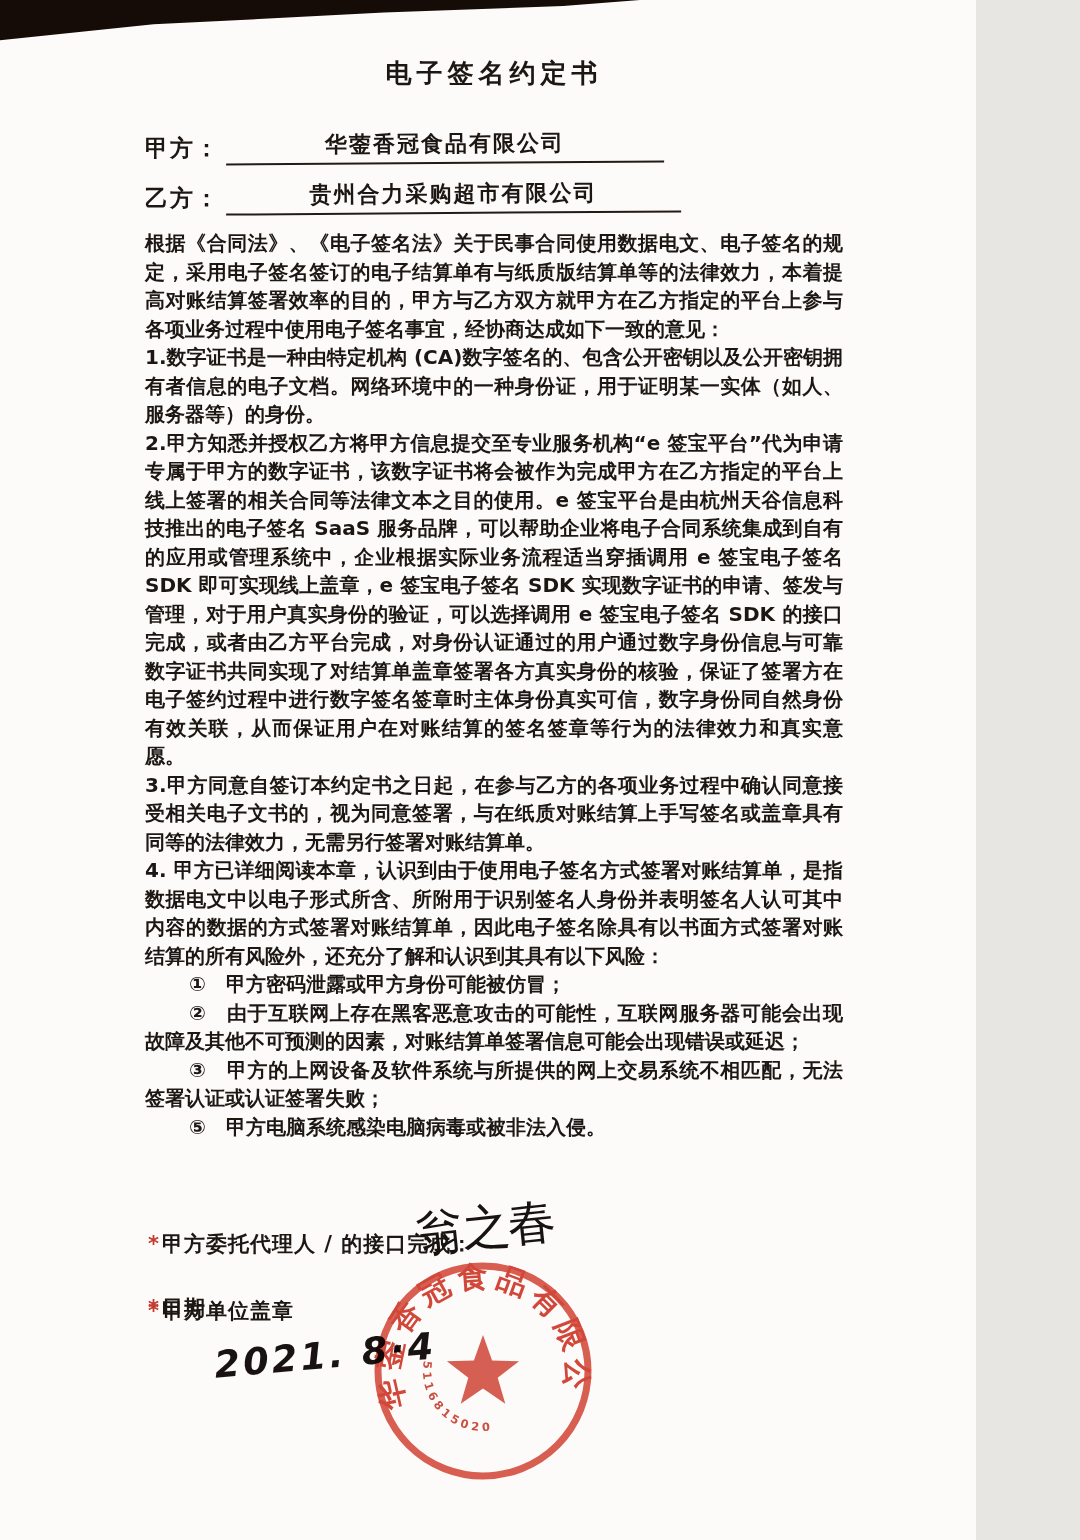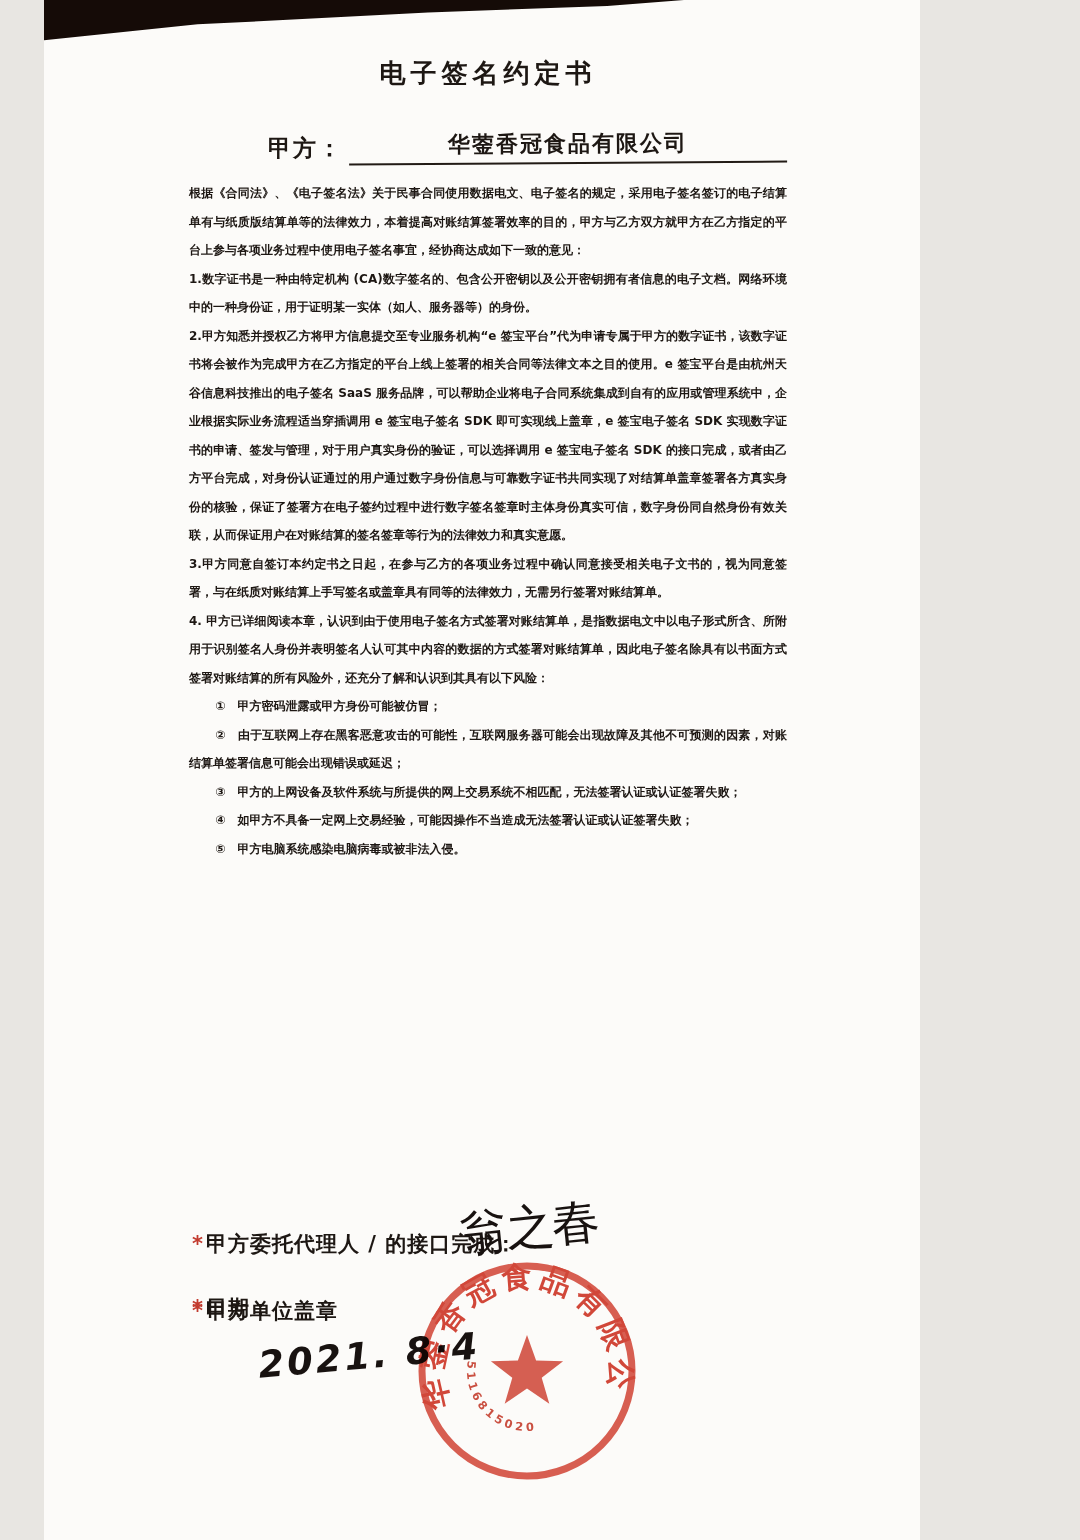--- a/index.html
+++ b/index.html
@@ -4,24 +4,23 @@
 <style>
   html,body{margin:0;padding:0;}
   body{
     width:1080px;height:1540px;
     background:#e8e6e2;
     font-family:"DejaVu Sans",sans-serif;
     color:#1d1713;
   }
   .sheet{
     position:relative;
-    width:876px;height:1540px;
+    width:976px;height:1540px;
     background:#fcfbf9;
     overflow:hidden;
-    margin-left:44px;
   }
   
   .scan-edge{
     position:absolute;top:0;left:0;
     width:640px;height:42px;
     background:#150b07;
     clip-path:polygon(0 0,100% 0,88% 14%,60% 30%,24% 58%,0 96%);
   }
   .content{
     position:absolute;left:145px;right:133px;top:0;
@@ -30,38 +29,37 @@
     margin-top:56px;
     text-align:center;
     font-size:26px;
     font-weight:bold;
     letter-spacing:5px;
   }
   .party-block{margin-top:38px;}
   .party-row{
     display:flex;align-items:flex-end;
     margin-bottom:15px;
-    justify-content:flex-end;
   }
   .party-label{
     font-size:23px;font-weight:bold;letter-spacing:2px;
     white-space:nowrap;padding-right:6px;
   }
   .party-value{
     border-bottom:2.5px solid #221b16;
     text-align:center;
     font-size:22px;font-weight:bold;letter-spacing:2px;
     padding-bottom:3px;
     transform:rotate(-0.4deg);
   }
   .party-value.a{width:438px;}
   .party-value.b{width:455px;}
   .body-text{
     margin-top:8px;
-    font-size:12px;
+    font-size:20px;
     line-height:28.5px;
     text-align:justify;
     font-weight:600;
   }
   .body-text p{margin:0;}
   .indent{text-indent:2.2em;}
   .footer-item{
     position:absolute;
     font-size:21px;font-weight:bold;letter-spacing:1px;
     white-space:nowrap;
@@ -99,32 +97,35 @@
 
   <div class="content">
 
     <div class="doc-title">电子签名约定书</div>
 
     <div class="party-block">
       <div class="party-row">
         <span class="party-label">甲方：</span>
         <span class="party-value a">华蓥香冠食品有限公司</span>
       </div>
+      <div class="party-row">
+        <span class="party-label">乙方：</span>
+        <span class="party-value b">贵州合力采购超市有限公司</span>
+      </div>
     </div>
 
     <div class="body-text">
       <p>根据《合同法》、《电子签名法》关于民事合同使用数据电文、电子签名的规定，采用电子签名签订的电子结算单有与纸质版结算单等的法律效力，本着提高对账结算签署效率的目的，甲方与乙方双方就甲方在乙方指定的平台上参与各项业务过程中使用电子签名事宜，经协商达成如下一致的意见：</p>
       <p>1.数字证书是一种由特定机构 (CA)数字签名的、包含公开密钥以及公开密钥拥有者信息的电子文档。网络环境中的一种身份证，用于证明某一实体（如人、服务器等）的身份。</p>
       <p>2.甲方知悉并授权乙方将甲方信息提交至专业服务机构“e 签宝平台”代为申请专属于甲方的数字证书，该数字证书将会被作为完成甲方在乙方指定的平台上线上签署的相关合同等法律文本之目的使用。e 签宝平台是由杭州天谷信息科技推出的电子签名 SaaS 服务品牌，可以帮助企业将电子合同系统集成到自有的应用或管理系统中，企业根据实际业务流程适当穿插调用 e 签宝电子签名 SDK 即可实现线上盖章，e 签宝电子签名 SDK 实现数字证书的申请、签发与管理，对于用户真实身份的验证，可以选择调用 e 签宝电子签名 SDK 的接口完成，或者由乙方平台完成，对身份认证通过的用户通过数字身份信息与可靠数字证书共同实现了对结算单盖章签署各方真实身份的核验，保证了签署方在电子签约过程中进行数字签名签章时主体身份真实可信，数字身份同自然身份有效关联，从而保证用户在对账结算的签名签章等行为的法律效力和真实意愿。</p>
       <p>3.甲方同意自签订本约定书之日起，在参与乙方的各项业务过程中确认同意接受相关电子文书的，视为同意签署，与在纸质对账结算上手写签名或盖章具有同等的法律效力，无需另行签署对账结算单。</p>
       <p>4. 甲方已详细阅读本章，认识到由于使用电子签名方式签署对账结算单，是指数据电文中以电子形式所含、所附用于识别签名人身份并表明签名人认可其中内容的数据的方式签署对账结算单，因此电子签名除具有以书面方式签署对账结算的所有风险外，还充分了解和认识到其具有以下风险：</p>
       <p class="indent">①　甲方密码泄露或甲方身份可能被仿冒；</p>
       <p class="indent">②　由于互联网上存在黑客恶意攻击的可能性，互联网服务器可能会出现故障及其他不可预测的因素，对账结算单签署信息可能会出现错误或延迟；</p>
       <p class="indent">③　甲方的上网设备及软件系统与所提供的网上交易系统不相匹配，无法签署认证或认证签署失败；</p>
-      <p class="indent">④　如甲方不具备一定网上交易经验，可能因操作不当造成无法签署认证或认证签署失败；</p>
       <p class="indent">⑤　甲方电脑系统感染电脑病毒或被非法入侵。</p>
     </div>
   </div>
 
   <div class="footer-item" style="left:148px;top:1230px;">
     <span class="req">*</span><span>甲方委托代理人 / 的接口完成：</span>
   </div>
 
   <div class="handwriting-name">翁之春</div>
 

